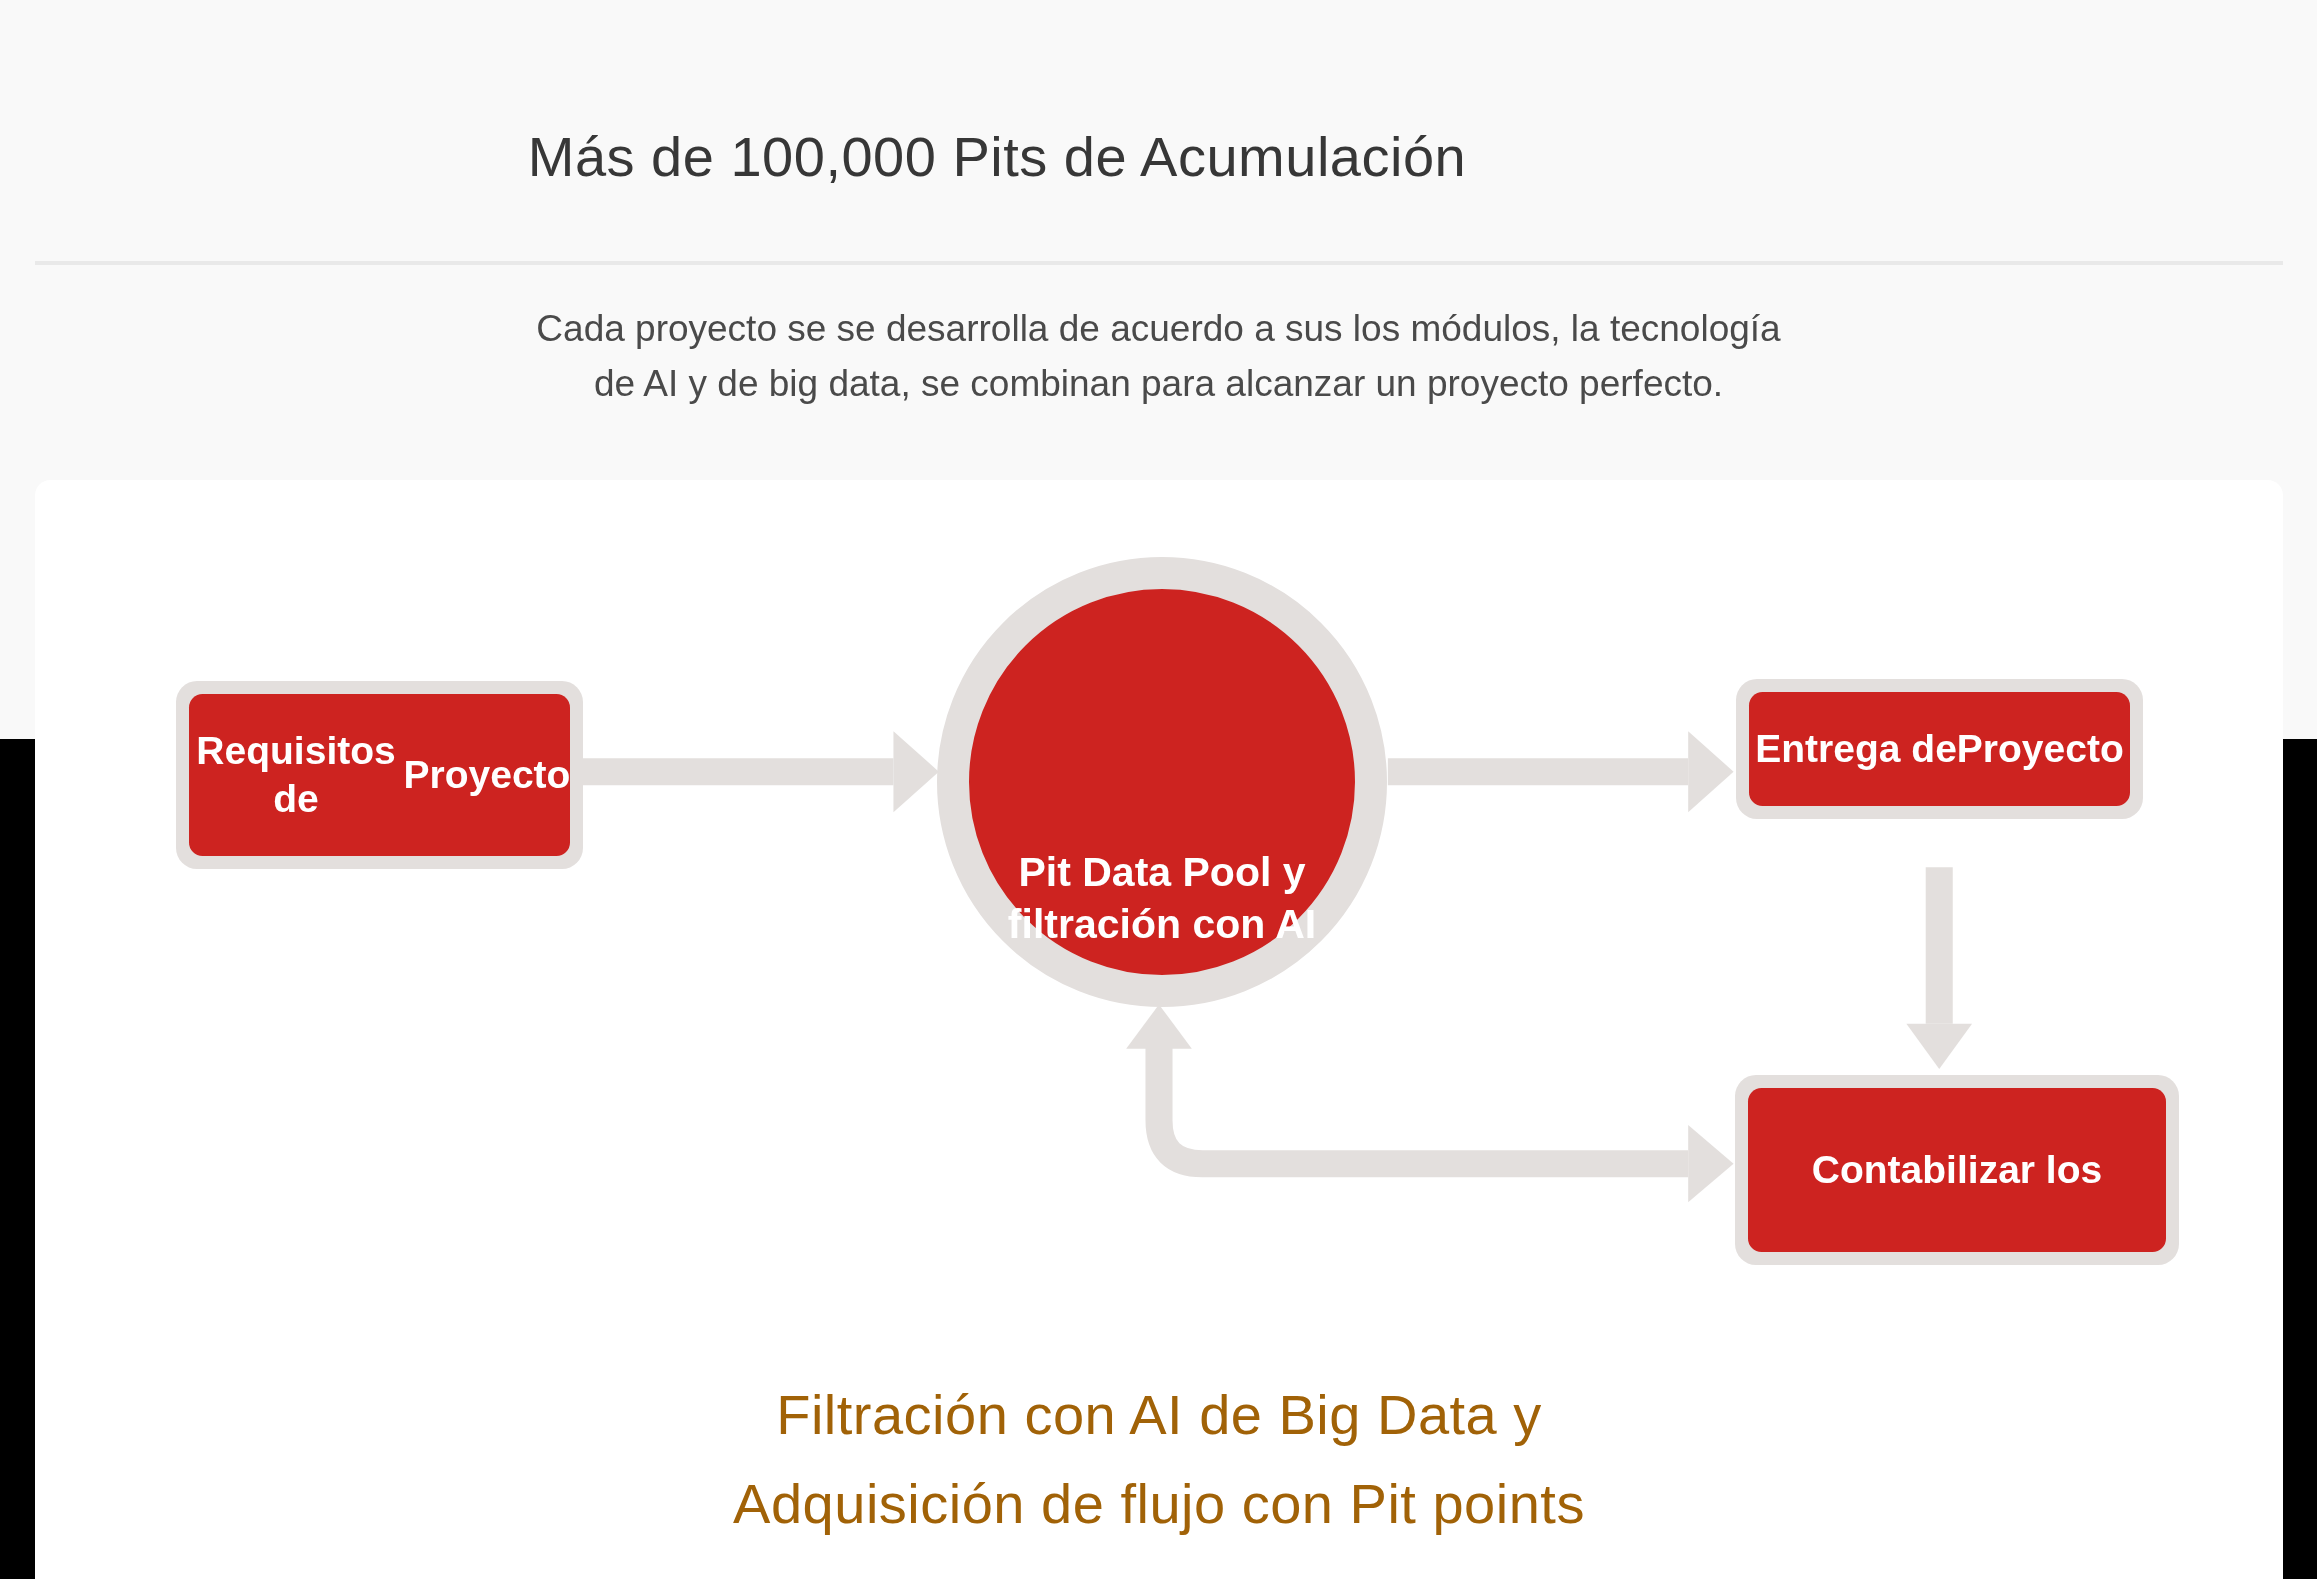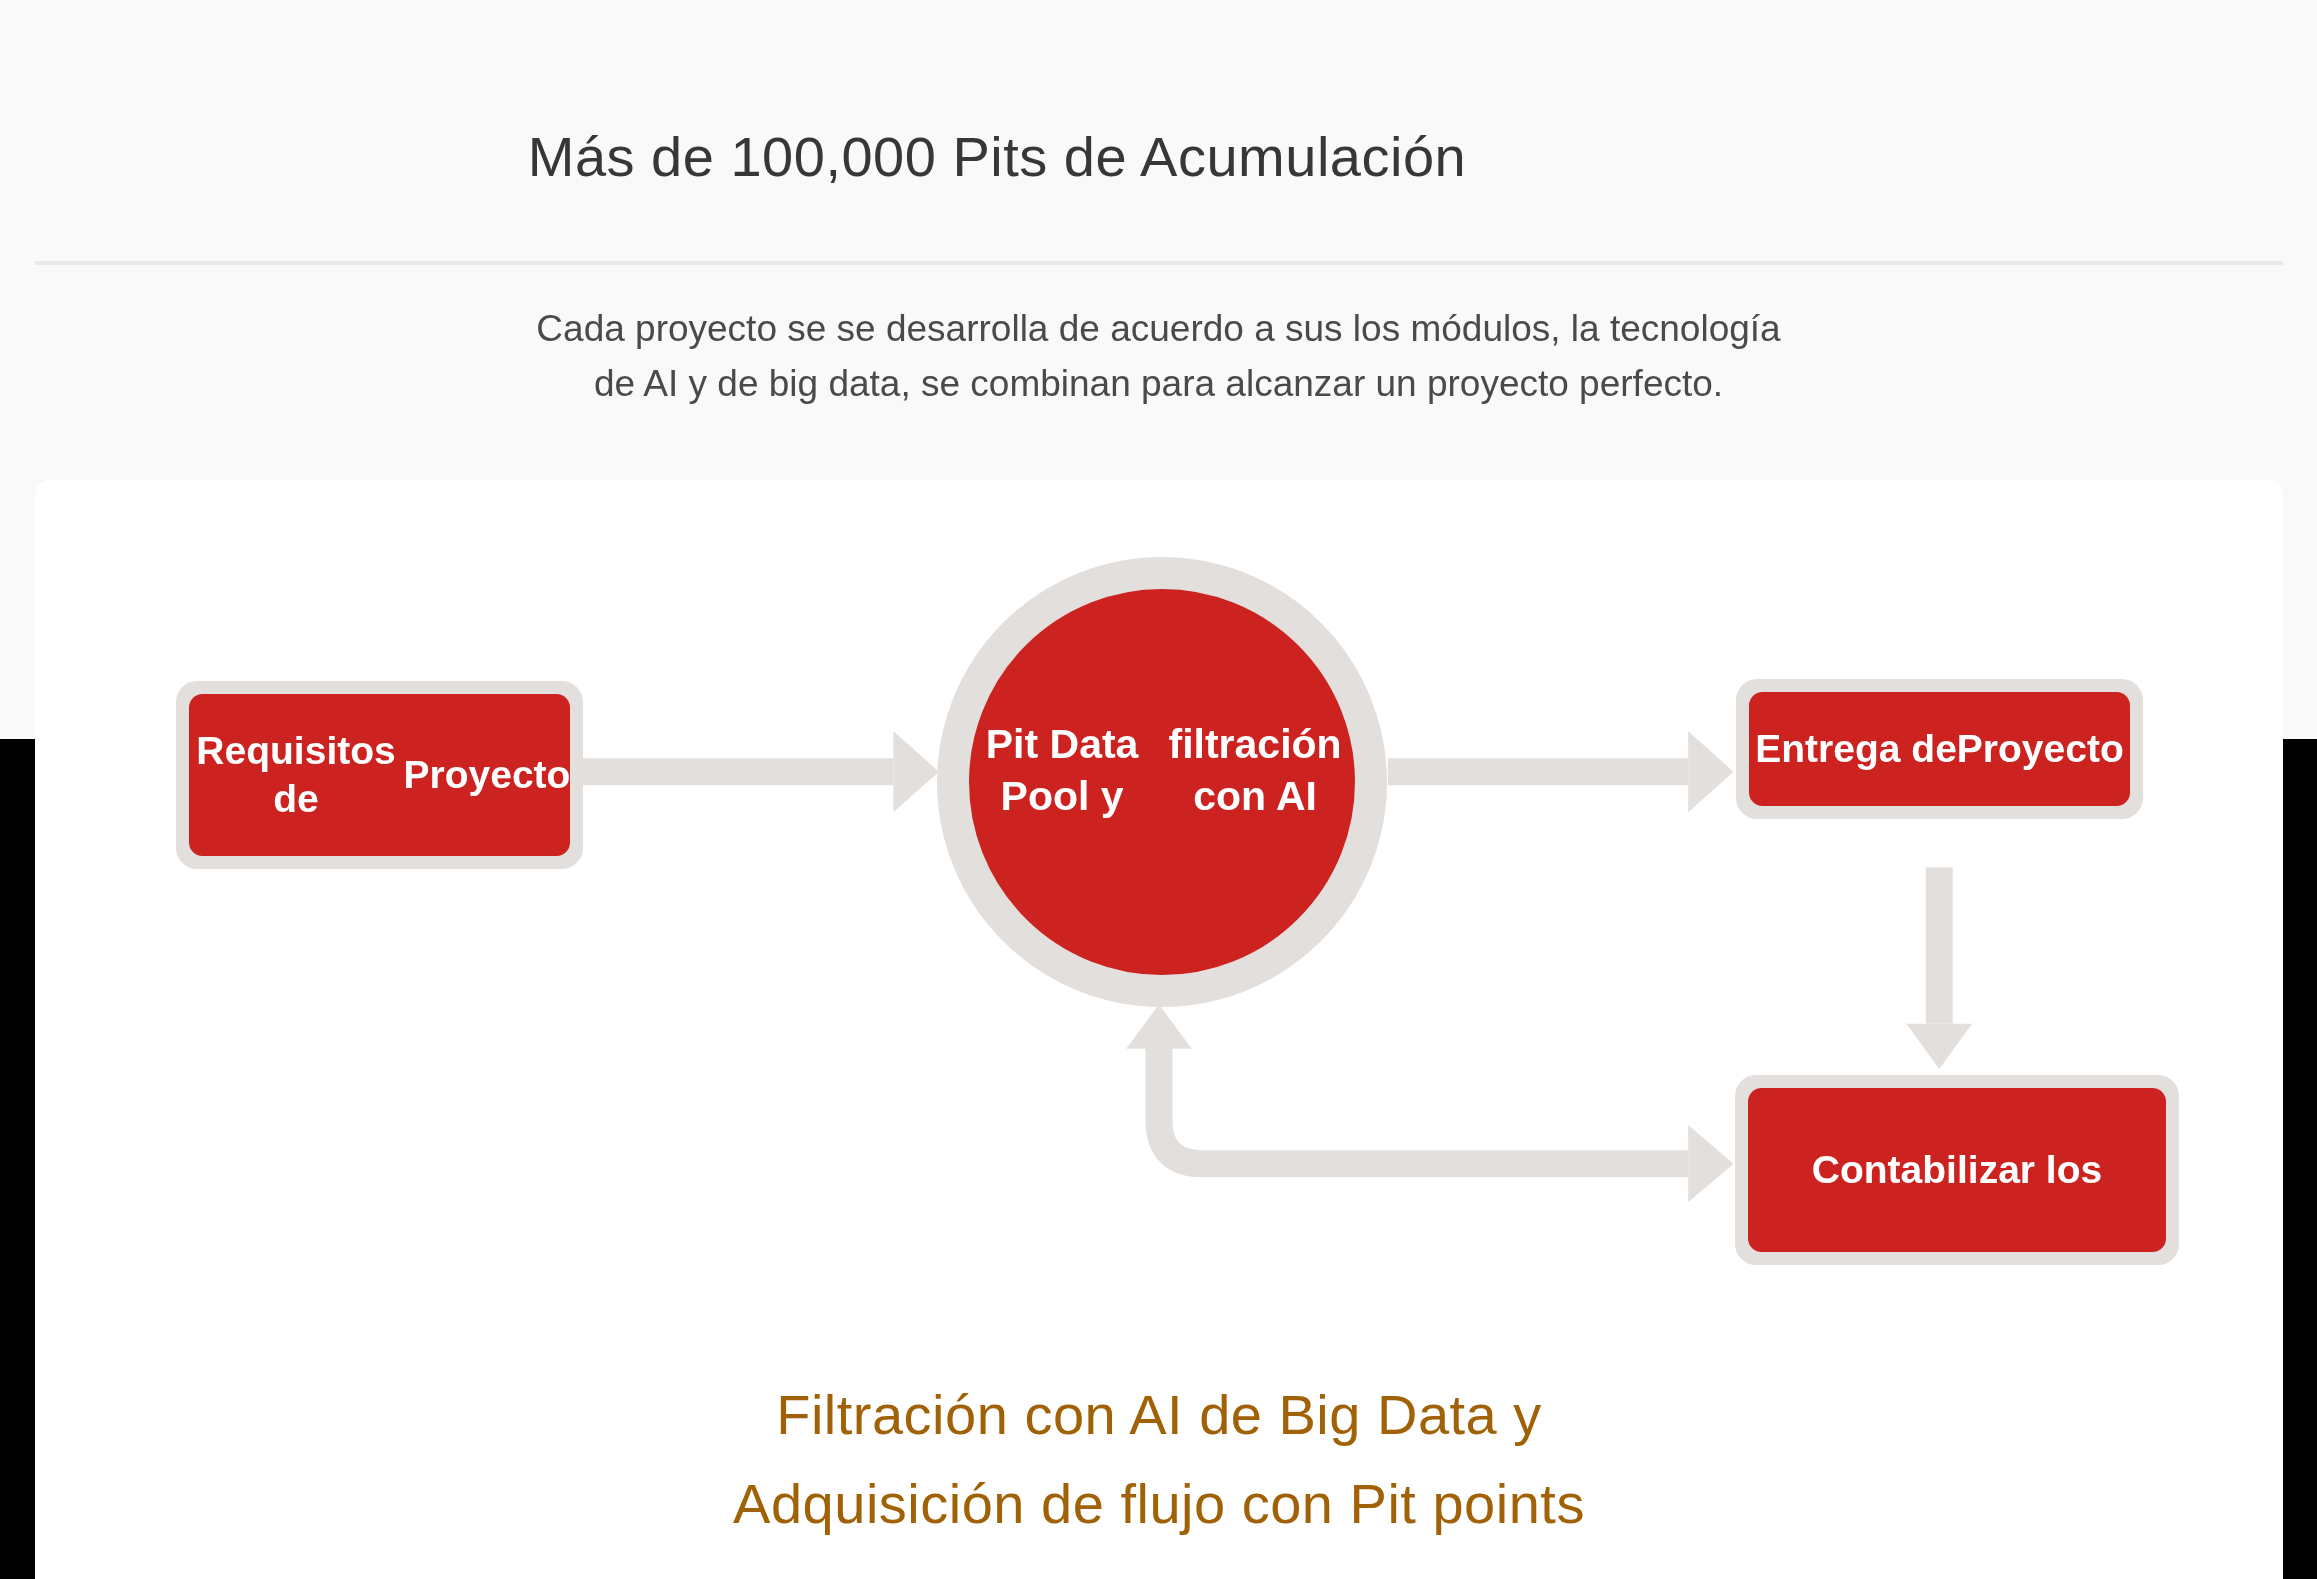--- a/index.html
+++ b/index.html
@@ -31,21 +31,21 @@
     flex:1;background:#cd2320;border-radius:13.5px;display:flex;flex-direction:row;
     align-items:center;justify-content:center;color:#ffffff;font-weight:bold;
     font-size:39px;line-height:48px;text-align:center;
   }
   #node-requisitos{left:141px;top:201px;width:407px;height:188px;}
   #node-entrega{left:1701px;top:199px;width:407px;height:140px;}
   #node-contabilizar{left:1700px;top:595px;width:444px;height:190px;}
   .pool{
     position:absolute;left:902px;top:77px;width:450px;height:450px;box-sizing:border-box;
     border:32px solid #e3dfdd;background:#cd2320;border-radius:50%;
-    display:flex;align-items:center;justify-content:flex-start;
+    display:flex;flex-direction:column;align-items:center;justify-content:flex-end;
     color:#ffffff;font-weight:bold;font-size:41px;line-height:52px;text-align:center;
     padding-bottom:25px;
   }
   .edge-label{
     position:absolute;left:1225px;top:591px;width:386px;text-align:center;
     font-size:41px;line-height:46px;font-weight:bold;color:#cc2424;
   }
   .caption{
     position:absolute;left:0;top:890px;width:2248px;text-align:center;
     font-size:56px;line-height:89px;color:#a16207;font-weight:500;letter-spacing:0.5px;

